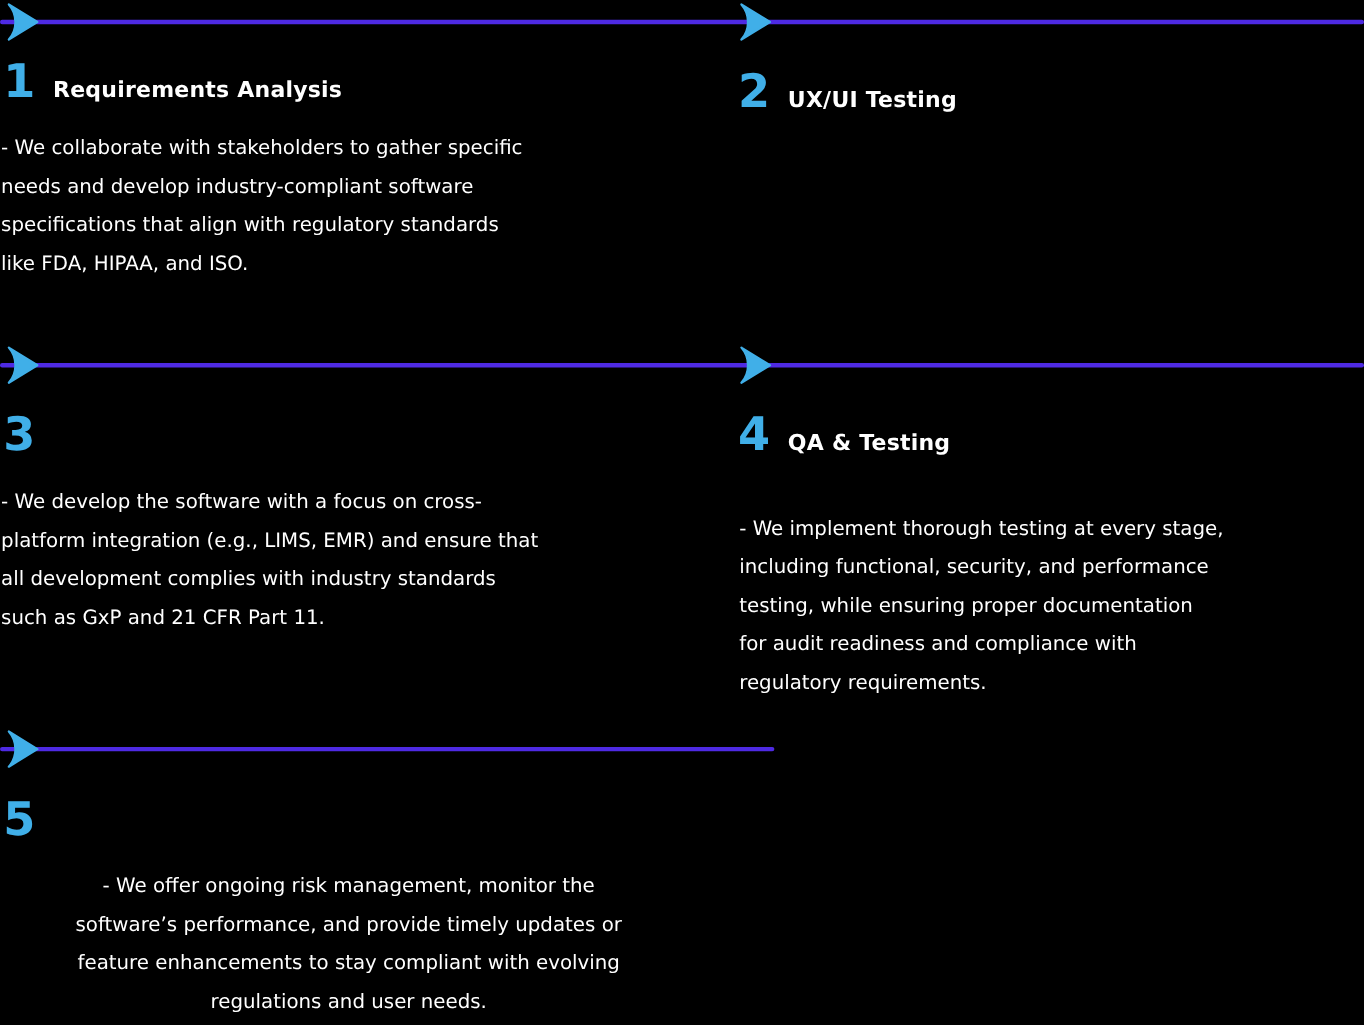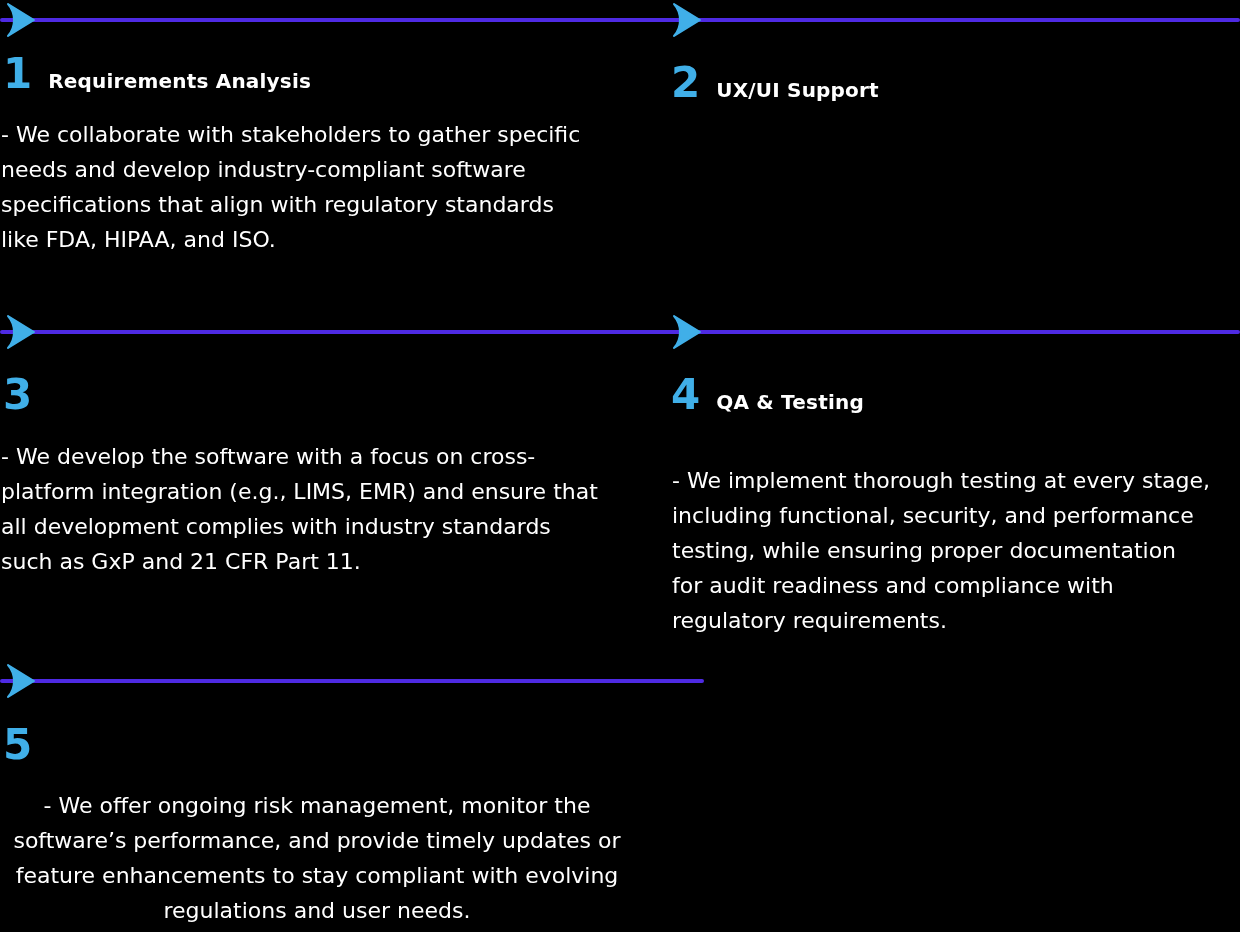--- a/index.html
+++ b/index.html
@@ -64,21 +64,21 @@
     letter-spacing: 0.2px;
   }
   .h-1 { left: 3px;   top: 53px; }
   .h-2 { left: 671px; top: 62px; }
   .h-3 { left: 3px;   top: 374px; }
   .h-4 { left: 671px; top: 374px; }
   .h-5 { left: 3px;   top: 724px; }
 
   .step-description {
     position: absolute;
-    font-size: 22px;
+    font-size: 18px;
     line-height: 35px;
     font-weight: 400;
     color: var(--text);
     white-space: pre-line;
   }
   .d-1 { left: 1px;   top: 117px; width: 612px; }
   .d-2 { left: 672px; top: 126px; width: 568px; }
   .d-3 { left: 1px;   top: 439px; width: 612px; }
   .d-4 { left: 672px; top: 439px; width: 568px; margin-top: 24px; }
   .d-5 { left: 1px;   top: 788px; width: 632px; text-align: center; }
@@ -122,21 +122,21 @@
     <span class="step-number">1</span>
     <span class="step-title">Requirements Analysis</span>
   </div>
   <p class="step-description d-1">- We collaborate with stakeholders to gather specific
 needs and develop industry-compliant software
 specifications that align with regulatory standards
 like FDA, HIPAA, and ISO.</p>
 
   <div class="step-heading h-2">
     <span class="step-number">2</span>
-    <span class="step-title">UX/UI Support</span>
+    <span class="step-title">UX/UI Testing</span>
   </div>
 
   <div class="step-heading h-3">
     <span class="step-number">3</span>
   </div>
   <p class="step-description d-3">- We develop the software with a focus on cross-
 platform integration (e.g., LIMS, EMR) and ensure that
 all development complies with industry standards
 such as GxP and 21 CFR Part 11.</p>
 

